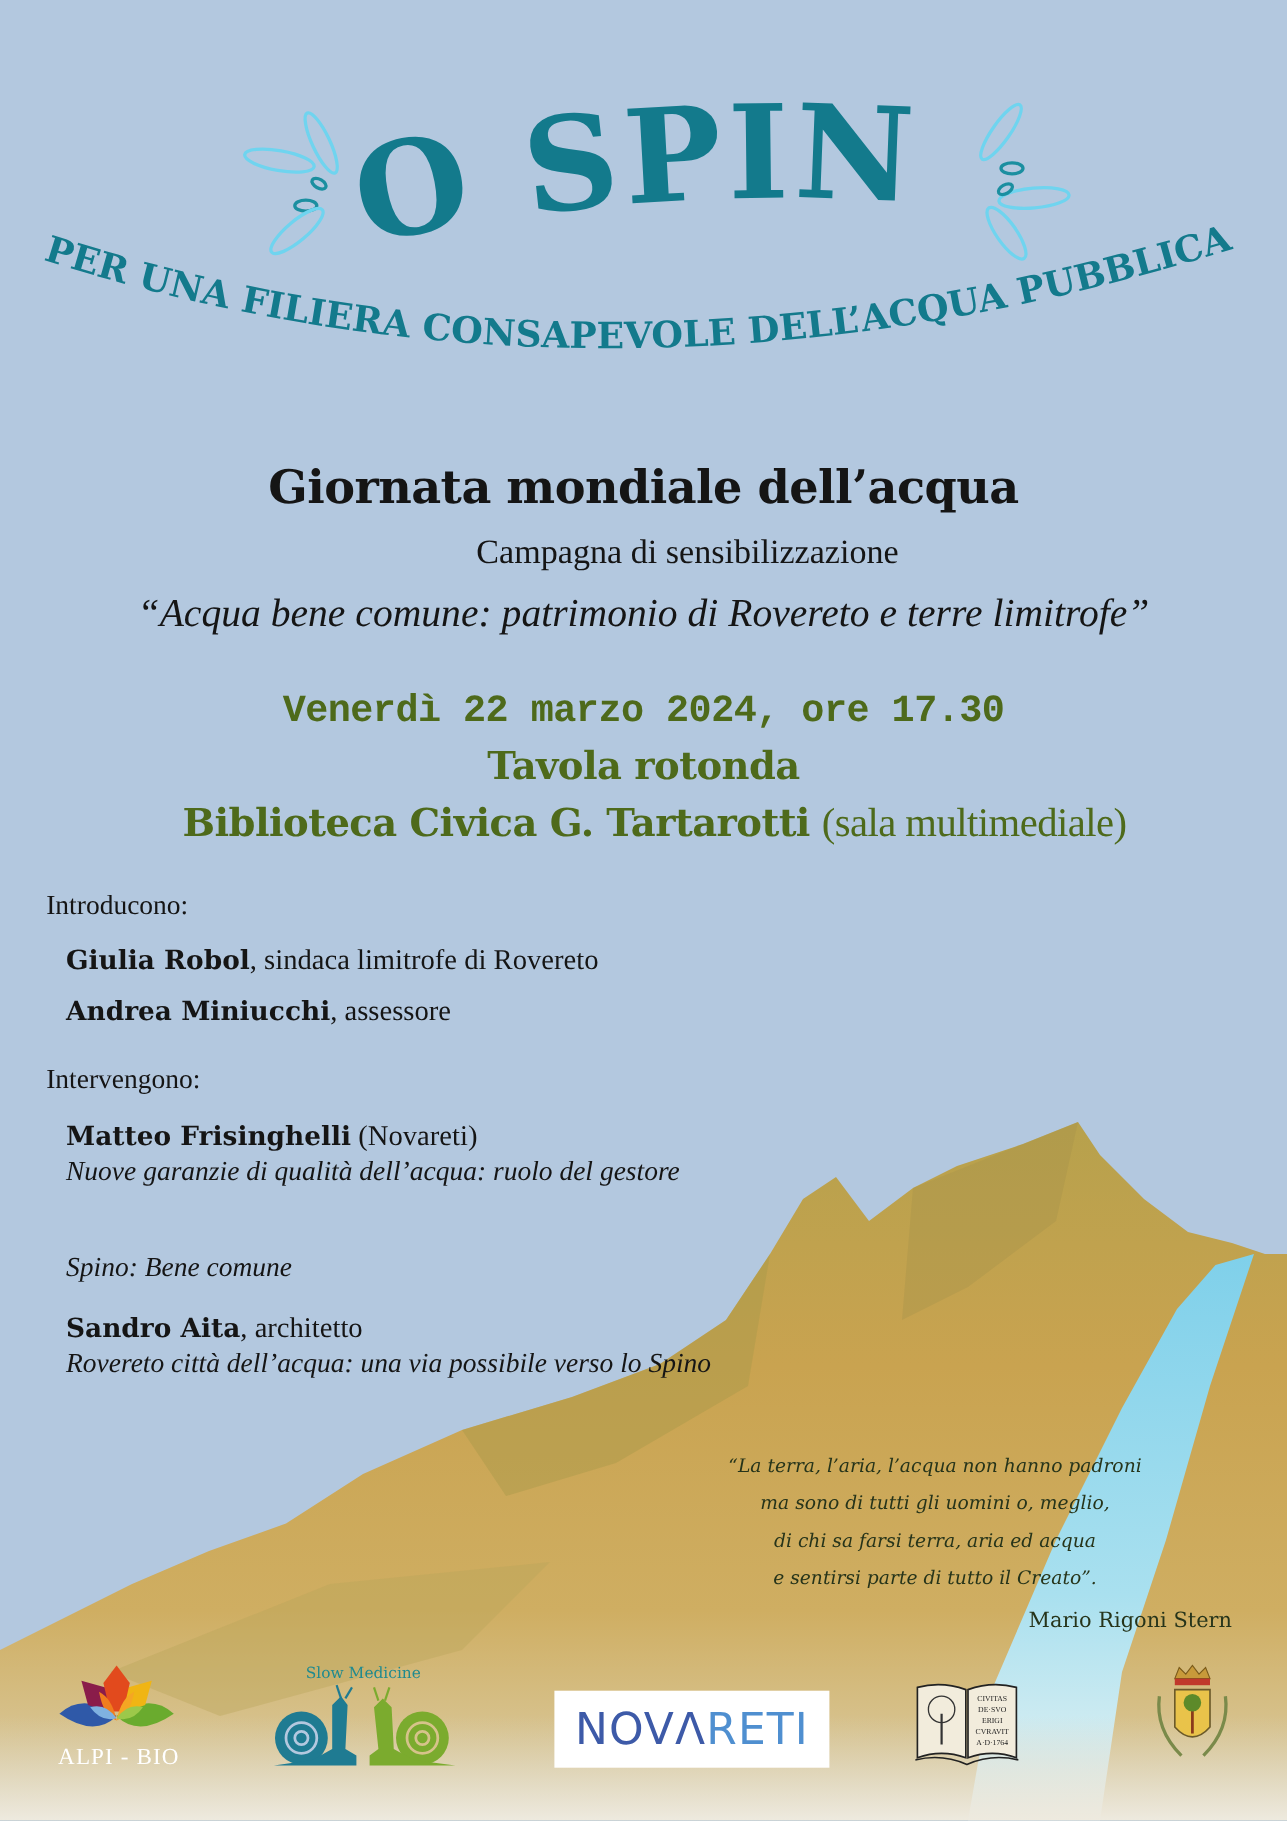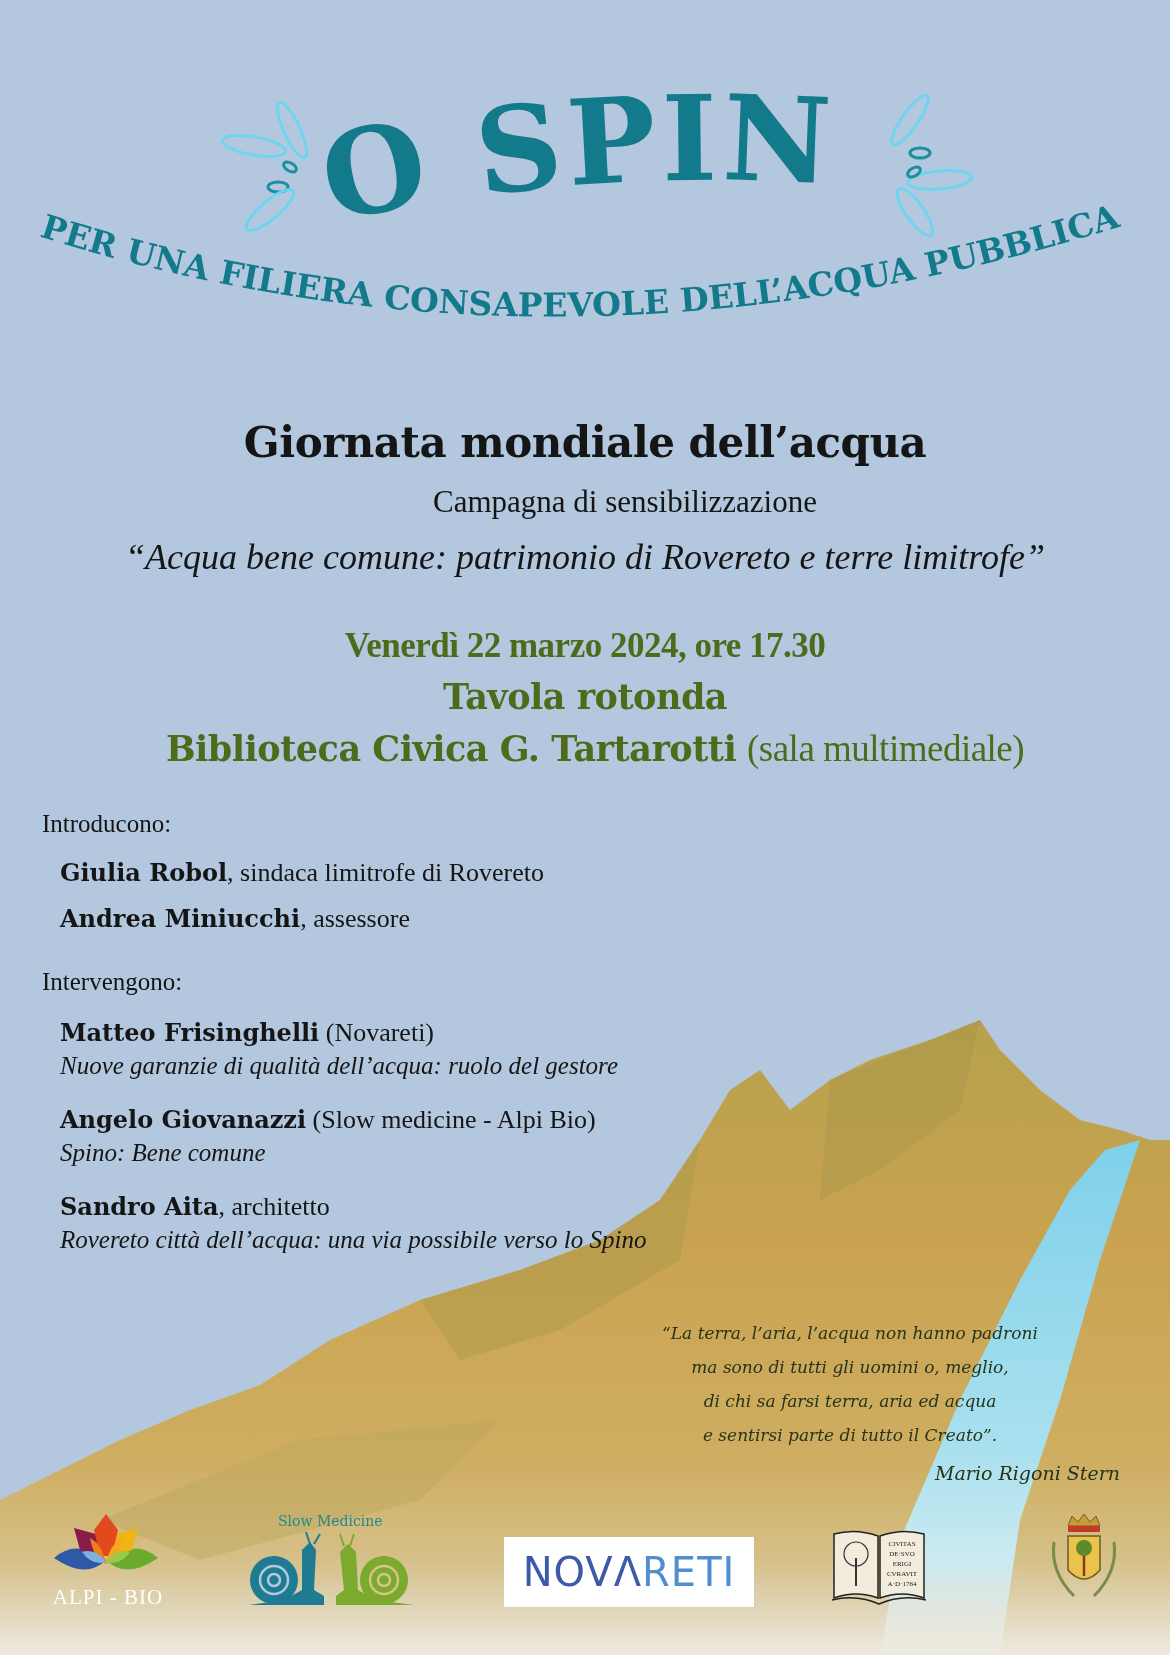--- a/index.html
+++ b/index.html
@@ -15,35 +15,35 @@
 
   
   #title-svg { position: absolute; left: 0; top: 60px; width: 1170px; height: 300px; }
 
   .center-line { position: absolute; left: 0; width: 1170px; text-align: center; }
   .h-main { top: 418px; font-size: 42px; font-weight: bold; font-family: "DejaVu Serif", serif; letter-spacing: -0.5px; }
   .h-sub { top: 484px; font-size: 31px; font-family: "Liberation Serif", serif; margin-left: 40px; }
   .h-quote { top: 536px; font-size: 36px; font-style: italic; font-family: "Liberation Serif", serif; }
 
   .green { color: #4e6a1b; }
-  .ev-date { top: 626px; font-size: 35px; font-weight: bold; font-family: Liberation Serif, serif; letter-spacing: -0.5px; }
+  .ev-date { top: 626px; font-size: 35px; font-weight: bold; font-family: Liberation Mono, monospace; letter-spacing: -0.5px; }
   .ev-type { top: 676px; font-size: 35px; font-weight: bold; font-family: "DejaVu Serif", serif; letter-spacing: -0.5px; }
   .ev-place { top: 727px; font-size: 35px; font-family: "DejaVu Serif", serif; letter-spacing: -0.5px; }
   .ev-place b { font-weight: bold; margin-left: 20px; }
   .ev-place .plain { font-weight: normal; font-family: "Liberation Serif", serif; font-size: 37px; }
 
   .section-label { position: absolute; left: 42px; font-size: 25px; font-family: "Liberation Serif", serif; }
   .person { position: absolute; left: 60px; font-size: 24px; font-family: "DejaVu Serif", serif; }
   .person b { font-weight: bold; }
   .person .role { font-family: "Liberation Serif", serif; font-size: 26px; }
   .talk { position: absolute; left: 60px; font-size: 25px; font-style: italic; font-family: "Liberation Serif", serif; }
 
   .quote-block { position: absolute; left: 560px; width: 580px; top: 1316px; text-align: center;
     font-style: italic; font-family: "DejaVu Serif", serif; font-size: 17px; line-height: 34px; color: #26341a; }
-  .quote-author { position: absolute; right: 50px; top: 1462px; font-style: italic;
+  .quote-author { position: absolute; right: 50px; top: 1462px; 
     font-family: "DejaVu Serif", serif; font-size: 19px; color: #26341a; }
 
   
   .logo { position: absolute; }
   .novareti-box { left: 504px; top: 1537px; width: 250px; height: 70px; background: #fff;
     display: flex; align-items: center; justify-content: center; }
   .novareti-text { font-family: "DejaVu Sans", sans-serif; font-size: 40px; letter-spacing: 1px; color: #3d5aa8; }
   .novareti-text .r { color: #4f8fd0; }
   .alpi-label { position: absolute; left: 48px; top: 1585px; width: 120px; text-align: center;
     font-family: "Liberation Serif", serif; font-size: 21px; color: #ffffff; letter-spacing: 1px; }
@@ -129,23 +129,20 @@
     <b>Andrea Miniucchi</b><span class="role">, assessore</span>
   </div>
 
   <div class="section-label" style="top:968px">Intervengono:</div>
 
   <div class="person" style="top:1018px">
     <b>Matteo Frisinghelli</b><span class="role"> (Novareti)</span>
   </div>
   <div class="talk" style="top:1052px">Nuove garanzie di qualità dell’acqua: ruolo del gestore</div>
 
-  <div class="person" style="top:1105px">
-    <b>Angelo Giovanazzi</b><span class="role"> (Slow medicine - Alpi Bio)</span>
-  </div>
   <div class="talk" style="top:1139px">Spino: Bene comune</div>
 
   <div class="person" style="top:1192px">
     <b>Sandro Aita</b><span class="role">, architetto</span>
   </div>
   <div class="talk" style="top:1226px">Rovereto città dell’acqua: una via possibile verso lo Spino</div>
 
   <div class="quote-block">
     <div>“La terra, l’aria, l’acqua non hanno padroni</div>
     <div>ma sono di tutti gli uomini o, meglio,</div>

